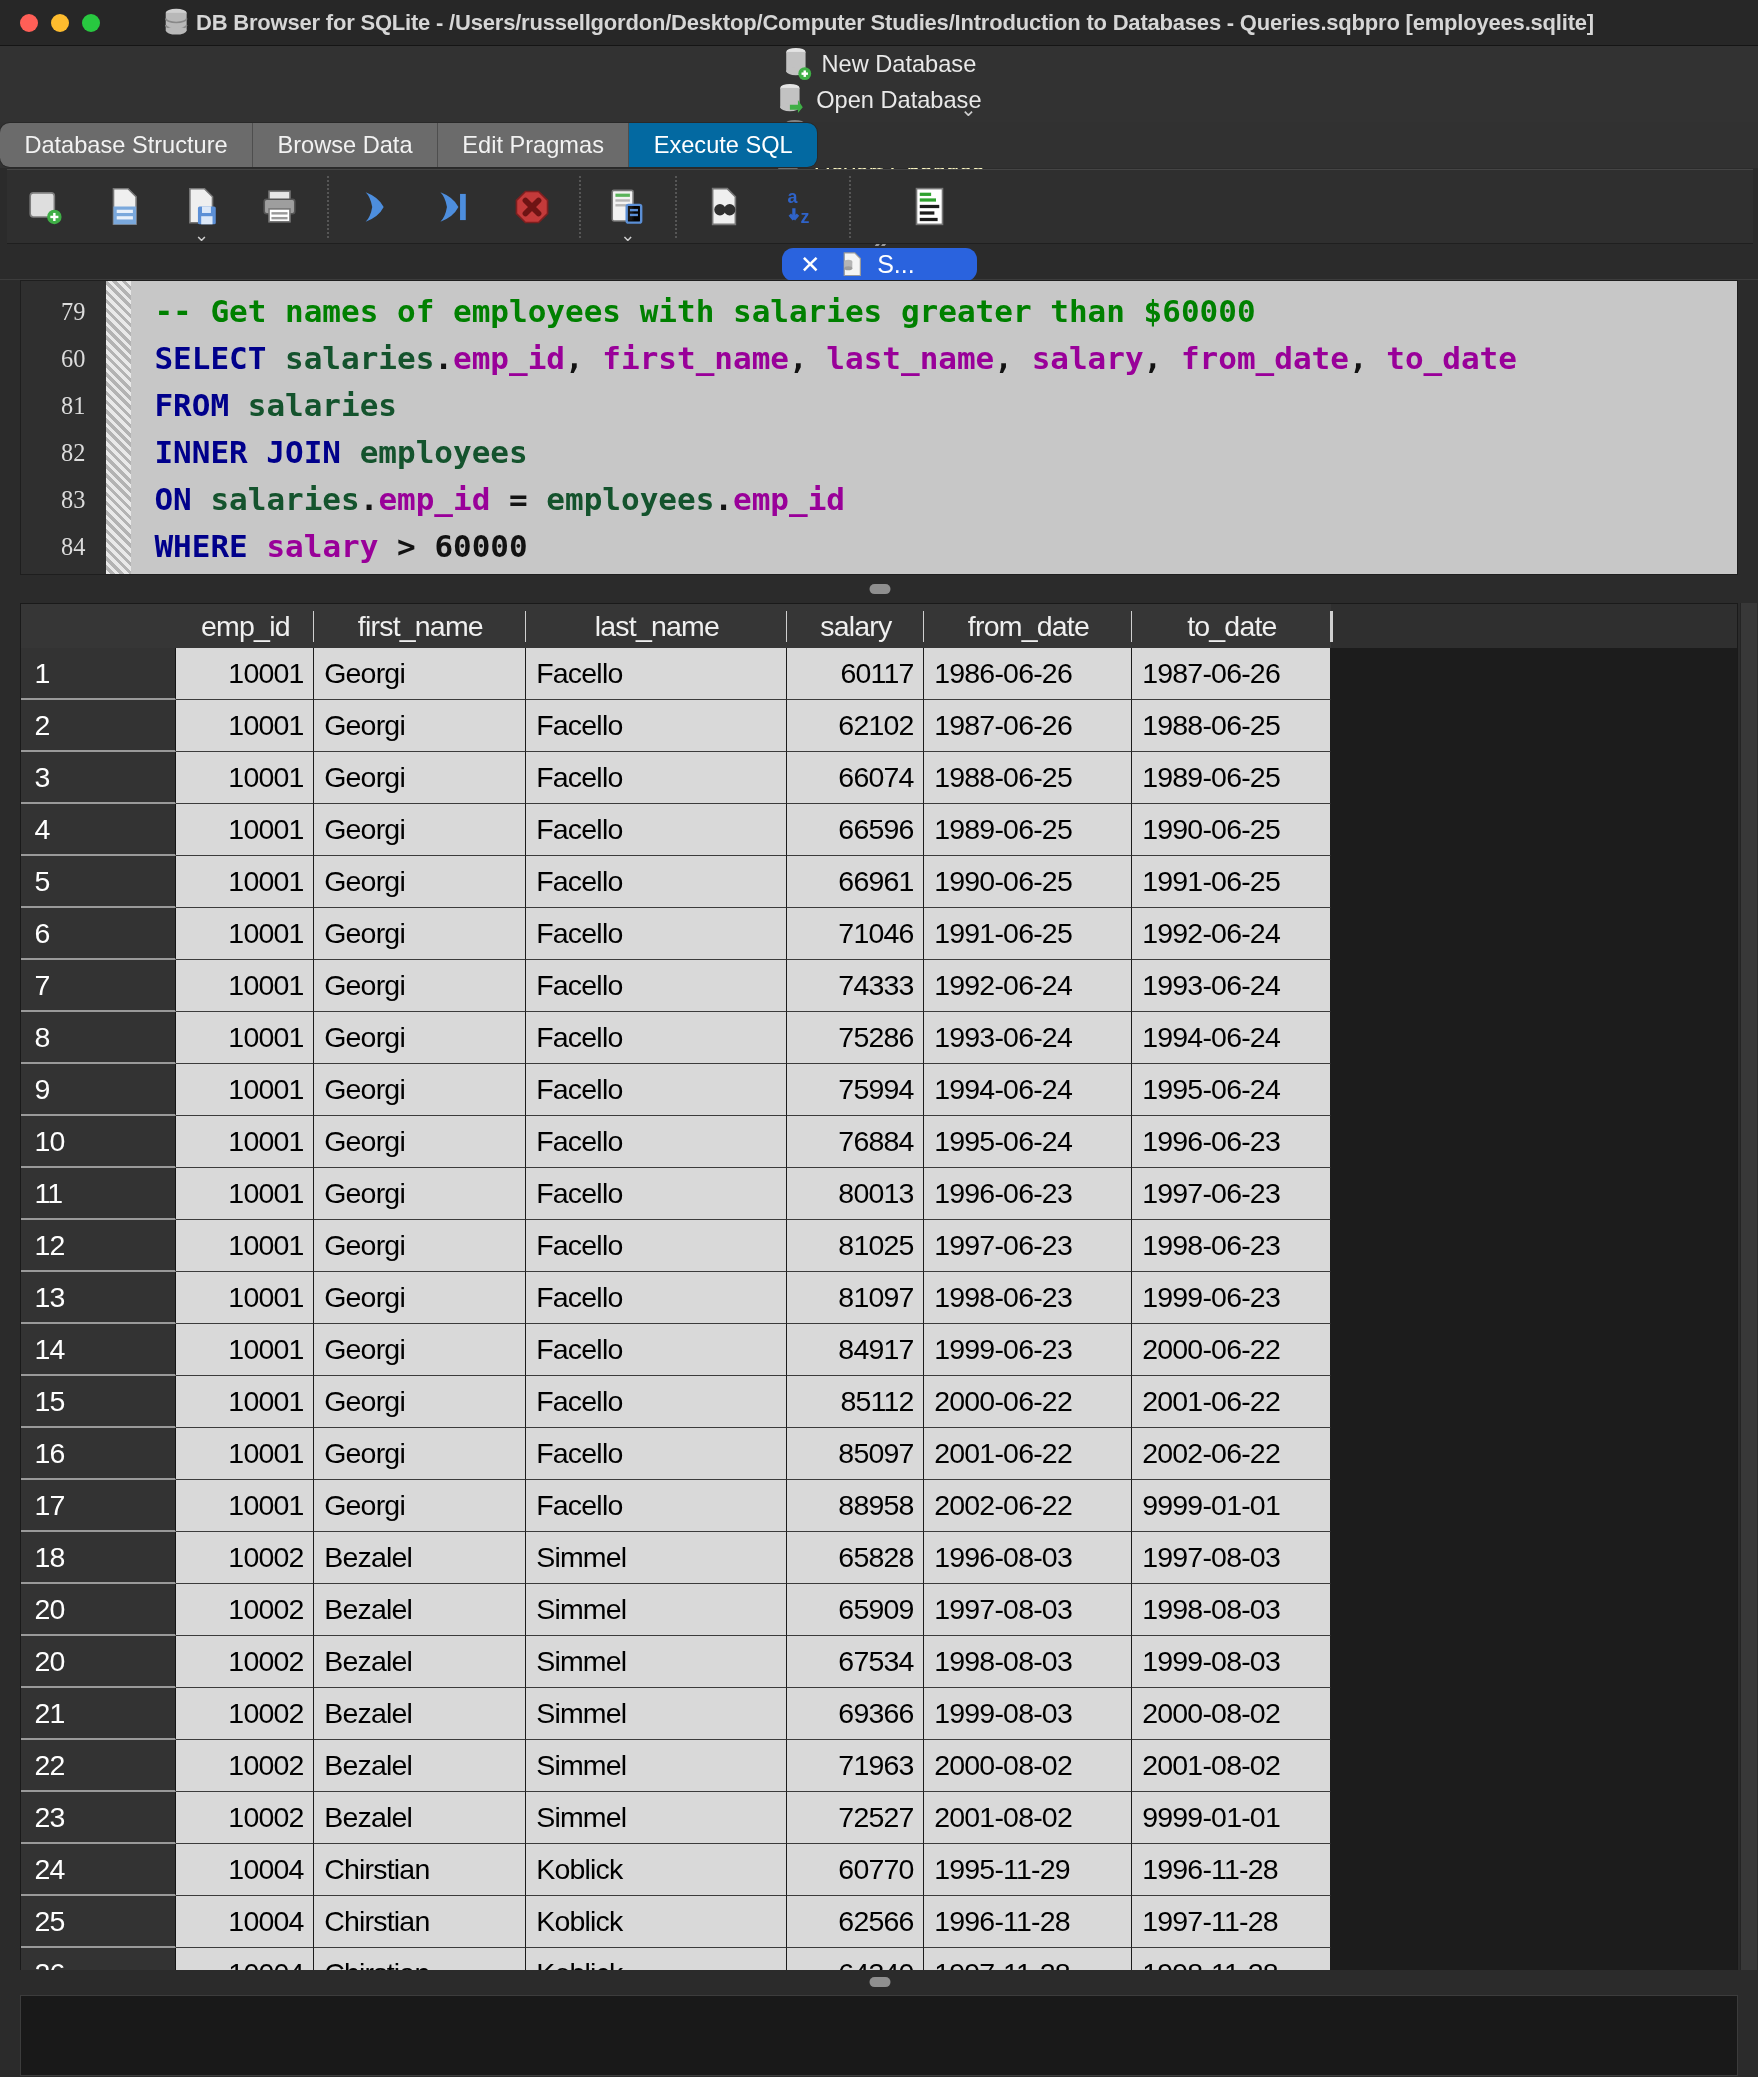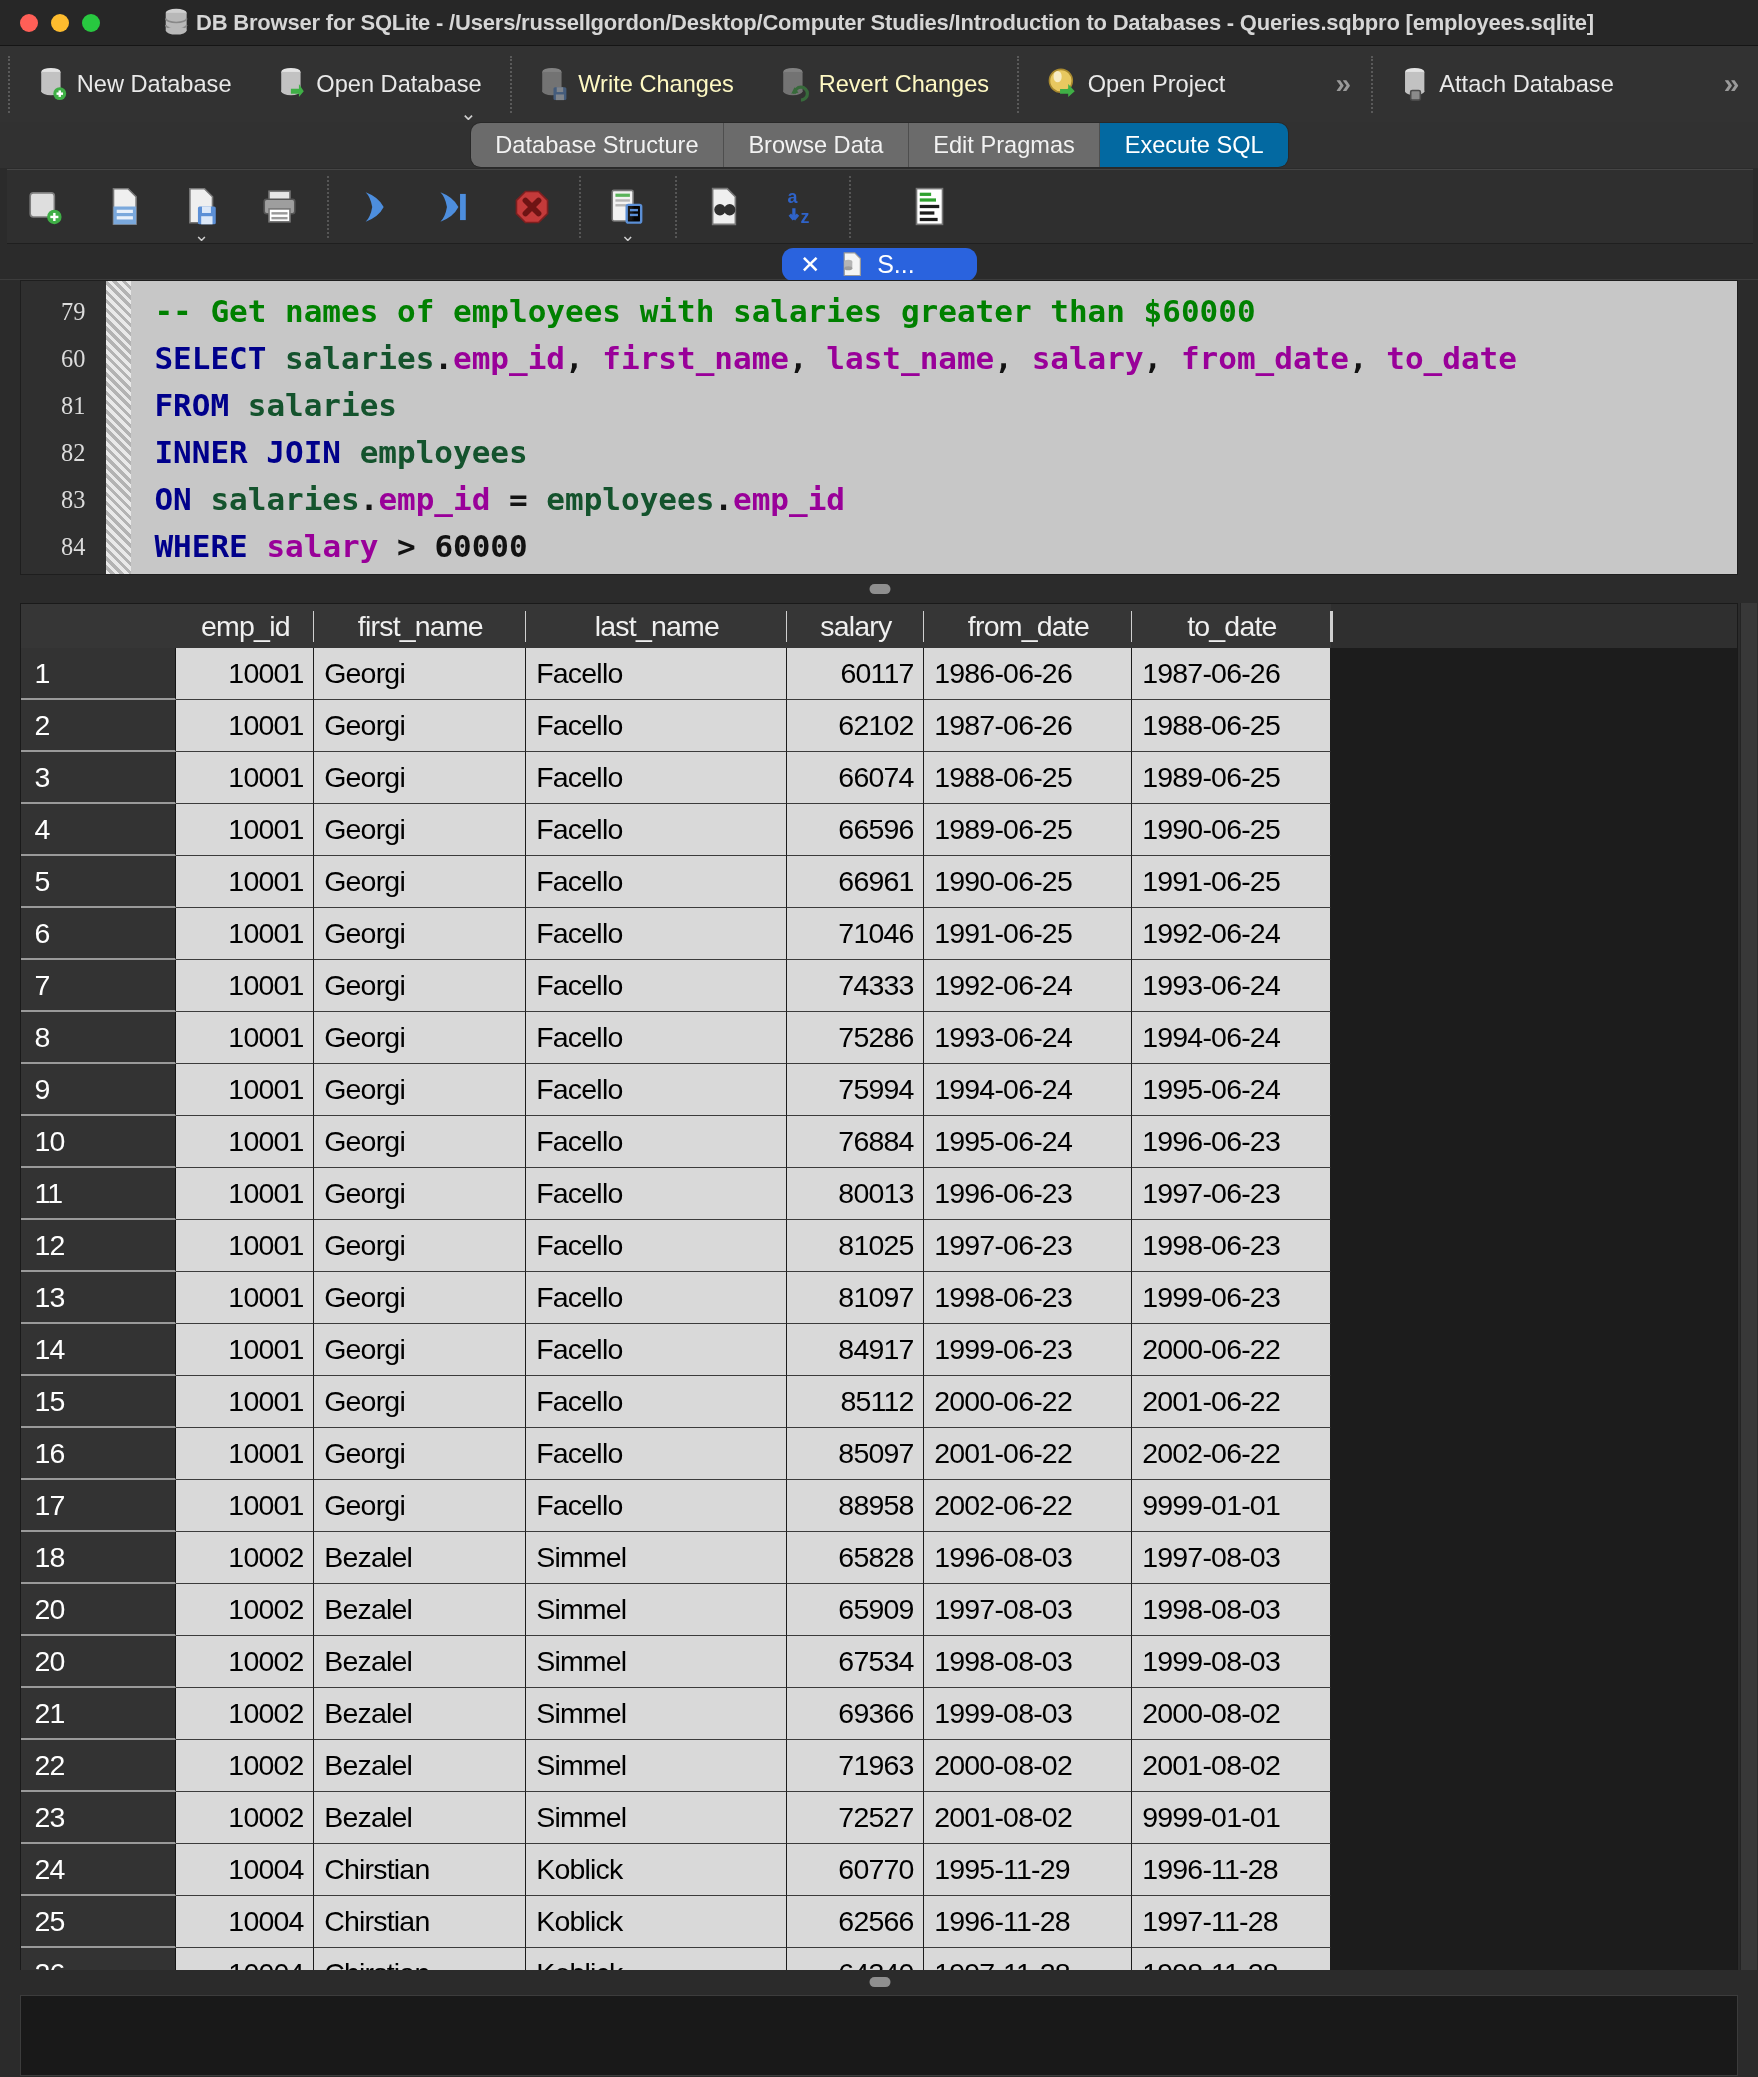--- a/index.html
+++ b/index.html
@@ -17,32 +17,32 @@
     display:flex; align-items:center; }
   .tl { width:18px; height:18px; border-radius:50%; margin-left:13px; }
   .tl.red{ background:#ff5f57; margin-left:19.5px;}
   .tl.yel{ background:#febc2e; }
   .tl.grn{ background:#28c840; }
   .title-wrap{ display:flex; align-items:center; gap:8.1px; margin-left:64px; }
   .title-text{ color:#d6d6d6; font-size:22px; font-weight:bold; letter-spacing:-0.2px;}
   
   .toolbar { position:absolute; left:0; top:46px; width:1759px; height:77px;
     background:#323232; border-bottom:1.6px solid #1c1c1c;
-    display:flex; align-items:center; }
+    display:flex; align-items:center;flex-direction:column; }
   .tsep { width:0; height:57px; border-left:2.4px dotted #5a5a5a; margin:0 4.9px; }
   .tbtn { display:flex; align-items:center; gap:9.8px; padding:0 23px; height:100%; position:relative; }
   .tbtn .lbl { color:#e9e9e9; font-size:23.6px; }
   .tbtn.disabled .lbl { color:#fef9c3; }
   .tbtn.disabled svg { opacity:0.45; }
   .chev-under { position:absolute; bottom:1.6px; right:28px; color:#cfcfcf; font-size:19.5px; line-height:14.7px; }
   .overflow-chev { color:#9a9a9a; font-size:28px; padding:0 14.7px; font-weight:bold; }
   .tb-spacer { flex:1; }
   
   .tabbar { position:absolute; left:0; top:122px; width:1759px; height:46px;
-    background:#313131; display:flex; justify-content:center; align-items:center; }
+    background:#313131; display:flex; justify-content:flex-start; align-items:center; }
   .seg { display:flex; border-radius:9.8px; overflow:hidden; box-shadow:0 0 0 0.8px #272727; }
   .seg .tab { background:#6b6b6b; color:#f2f2f2; font-size:23.6px; padding:8.1px 24.4px;
     border-right:1.6px solid #4e4e4e; }
   .seg .tab:last-child{ border-right:none; }
   .seg .tab.active { background:#0369a1; color:#fff; }
   
   .sqlbar { position:absolute; left:6.5px; top:169px; width:1746px; height:75px;
     background:#2f2f2f; border-top:1.6px solid #454545; border-bottom:1.6px solid #1f1f1f;
     display:flex; align-items:center; }
   .sqlbar .icon { width:42px; height:42px; margin:0 18px; position:relative; display:flex; align-items:center; justify-content:center; }

